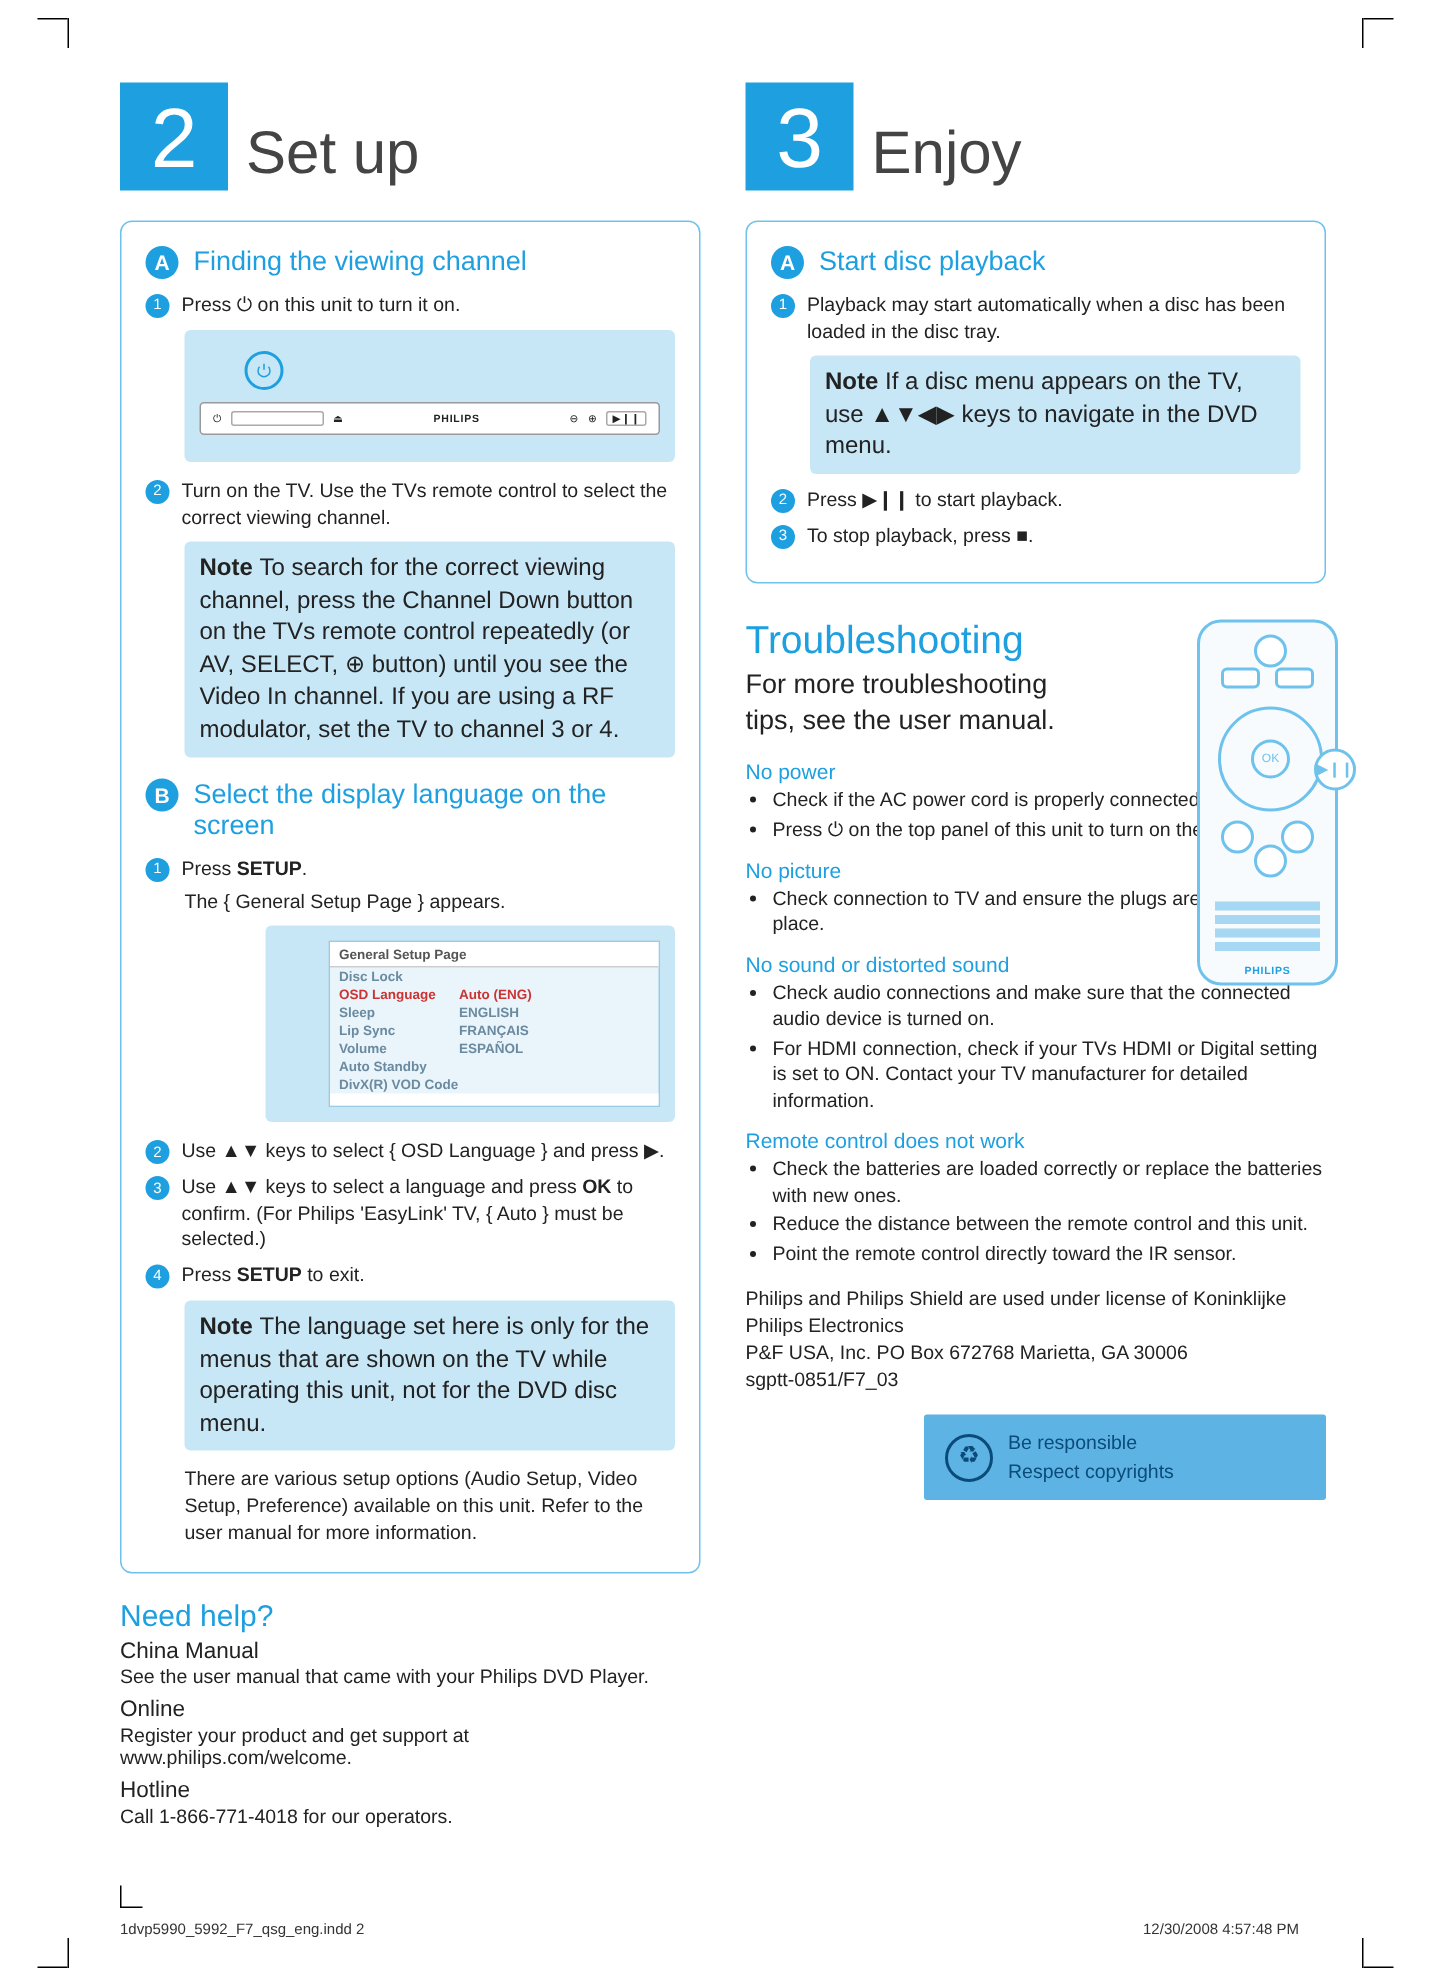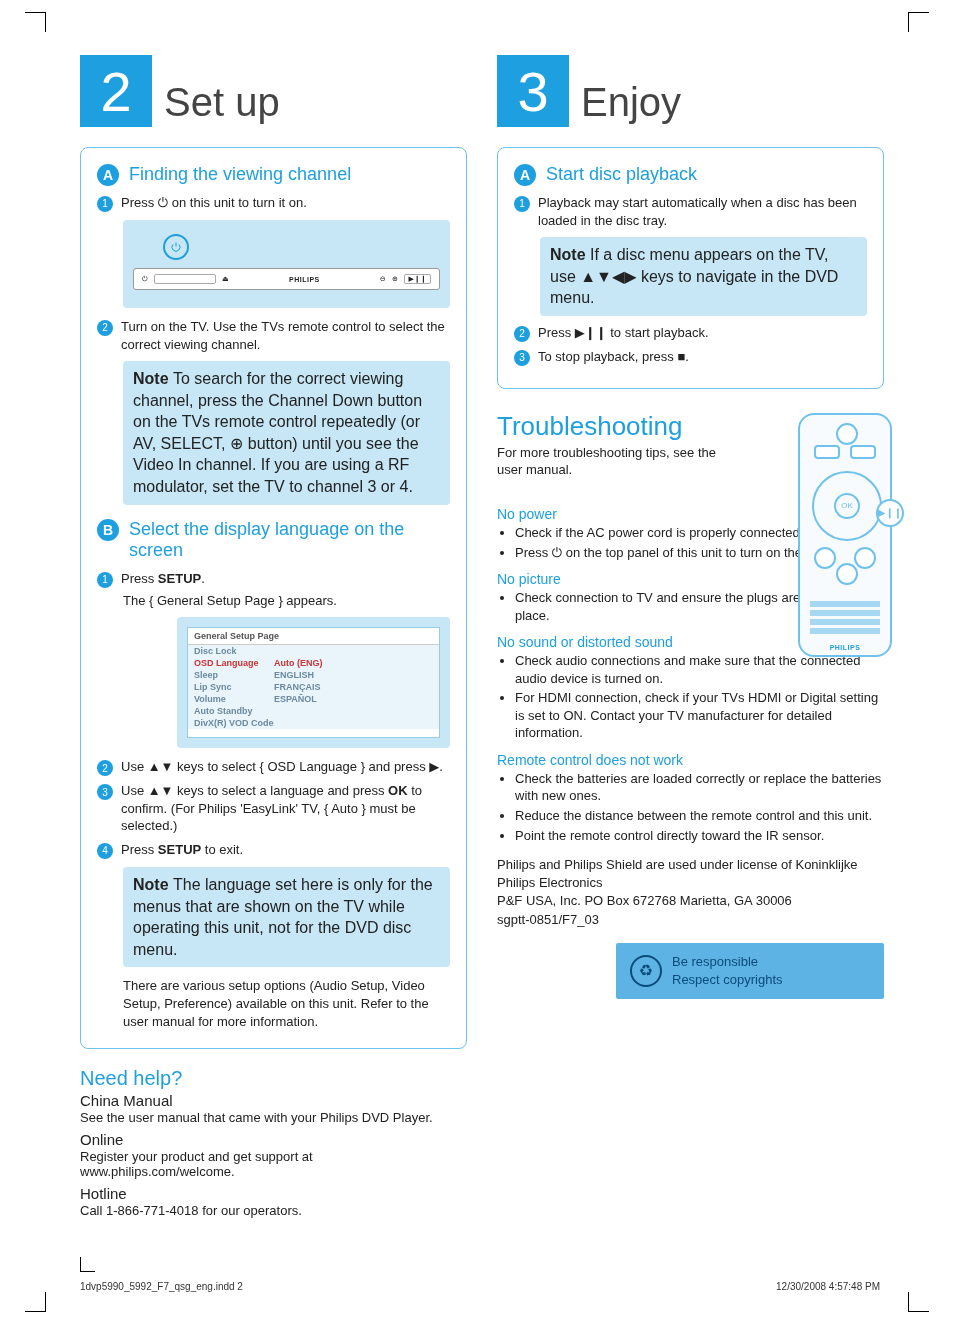--- a/index.html
+++ b/index.html
@@ -28,48 +28,48 @@
   .step .txt { flex:1; }
   .note-box { background:#c7e7f6; border-radius:4px; padding:7px 10px; font-size:16px; line-height:1.35; margin:8px 0 8px 26px; }
   .note-box strong { font-weight:bold; }
   .indent { margin-left:26px; font-size:13px; line-height:1.35; margin-top:4px; }
   .device { background:#c7e7f6; border-radius:4px; margin:8px 0 10px 26px; padding:14px 10px 18px 10px; }
   .pwr-circle { width:22px; height:22px; border:2px solid #1d9fe0; border-radius:50%; margin:0 auto 8px 30px; display:flex; align-items:center; justify-content:center; }
   .pwr-circle svg { width:12px; height:12px; }
   .device-body { height:20px; background:#fff; border:1px solid #999; border-radius:3px; display:flex; align-items:center; padding:0 8px; gap:6px; font-size:7px; letter-spacing:.5px; }
   .tray { width:60px; height:8px; border:1px solid #aaa; border-radius:2px; }
   .menu-shot { background:#c7e7f6; border-radius:4px; margin:8px 0 10px 80px; padding:10px; }
-  .menu-inner { background:#e9f5fb; border:1px solid #9acbe4; font-size:9px; }
+  .menu-inner { background:#e9f5fb; border:1px solid #9acbe4; font-size:9px;margin-left:32px; }
   .menu-title { background:#fff; padding:3px 6px; font-weight:bold; font-size:9px; color:#555; border-bottom:1px solid #ccc; }
   .menu-row { display:flex; padding:1px 6px; color:#6b8aa0;font-weight:bold; }
   .menu-row .l { width:80px; }
   .menu-row.sel { color:#c33; font-weight:bold; }
   .para { font-size:13px; line-height:1.35; margin:10px 0 0 26px; }
   .ts-head { color:#1d9fe0; font-size:26px; margin:22px 0 2px 0; font-weight:400; }
-  .ts-sub { font-size:13px; line-height:1.35; margin-bottom:27px; }
+  .ts-sub { font-size:18px; line-height:1.35; margin-bottom:14px; }
   .ts-label { color:#1d9fe0; font-size:14px; margin:10px 0 2px 0; }
   ul.ts { margin:0 0 0 18px; padding:0; font-size:13px; line-height:1.35; }
   ul.ts li { margin:2px 0; }
   .help-head { color:#1d9fe0; font-size:20px; margin:18px 0 0 0; }
   .help-sub { font-size:15px; margin:2px 0 0 0; }
   .help-txt { font-size:13px; margin:1px 0 6px 0; }
   .legal { font-size:13px; line-height:1.4; margin-top:12px; }
   .resp-box { margin-top:14px; display:flex; align-items:center; gap:10px; background:#5db4e4; color:#0b4b79; padding:10px 14px; width:240px; border-radius:2px; float:right; }
   .resp-icon { width:28px; height:28px; border:2px solid #0b4b79; border-radius:50%; display:flex; align-items:center; justify-content:center; font-size:16px; color:#0b4b79; flex:none; }
   .remote { position:absolute; right:-4px; top:2px; width:90px; }
   .remote .body { width:90px; height:240px; background:#f7fbfe; border:2px solid #6fc2ec; border-radius:16px; position:relative; }
   .remote .ring { position:absolute; top:56px; left:12px; width:66px; height:66px; border:2px solid #6fc2ec; border-radius:50%; }
   .remote .ok { position:absolute; top:78px; left:34px; width:22px; height:22px; border:2px solid #6fc2ec; border-radius:50%; font-size:8px; display:flex; align-items:center; justify-content:center; color:#6fc2ec; }
   .remote .btn { position:absolute; border:2px solid #6fc2ec; border-radius:50%; width:18px; height:18px; background:#fff; }
   .remote .play { right:-14px; top:84px; width:24px; height:24px; display:flex; align-items:center; justify-content:center; font-size:10px; color:#6fc2ec; }
   .remote .stop { top:148px; left:36px; }
   .remote .bars { position:absolute; bottom:18px; left:10px; right:10px; }
   .remote .bar { height:6px; background:#6fc2ec; margin:3px 0; opacity:.6; }
   .remote .logo { position:absolute; bottom:4px; left:0; right:0; text-align:center; font-size:7px; color:#1d9fe0; font-weight:bold; letter-spacing:.5px; }
-  .footer { position:absolute; bottom:32px; left:80px; right:74px; display:flex; justify-content:space-between; font-size:10px; color:#333; }
+  .footer { position:absolute; bottom:32px; left:80px; right:88px; display:flex; justify-content:space-between; font-size:10px; color:#333; }
   .small-crop { position:absolute; bottom:52px; left:80px; width:14px; height:14px; border-bottom:1px solid #000; border-left:1px solid #000; }
   .rel { position:relative; }
 </style>
 </head>
 <body>
 
 <div class="page">
 
   <div class="crop tl-h"></div>
   <div class="crop tl-v"></div>

